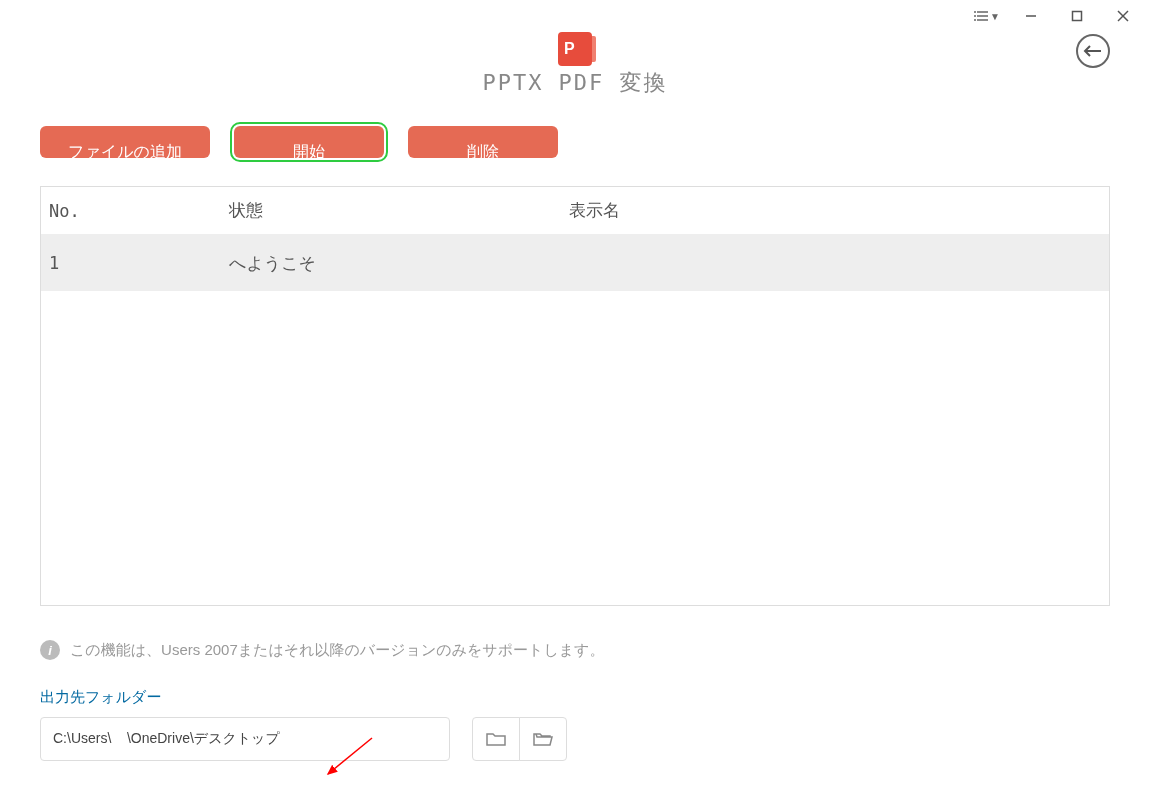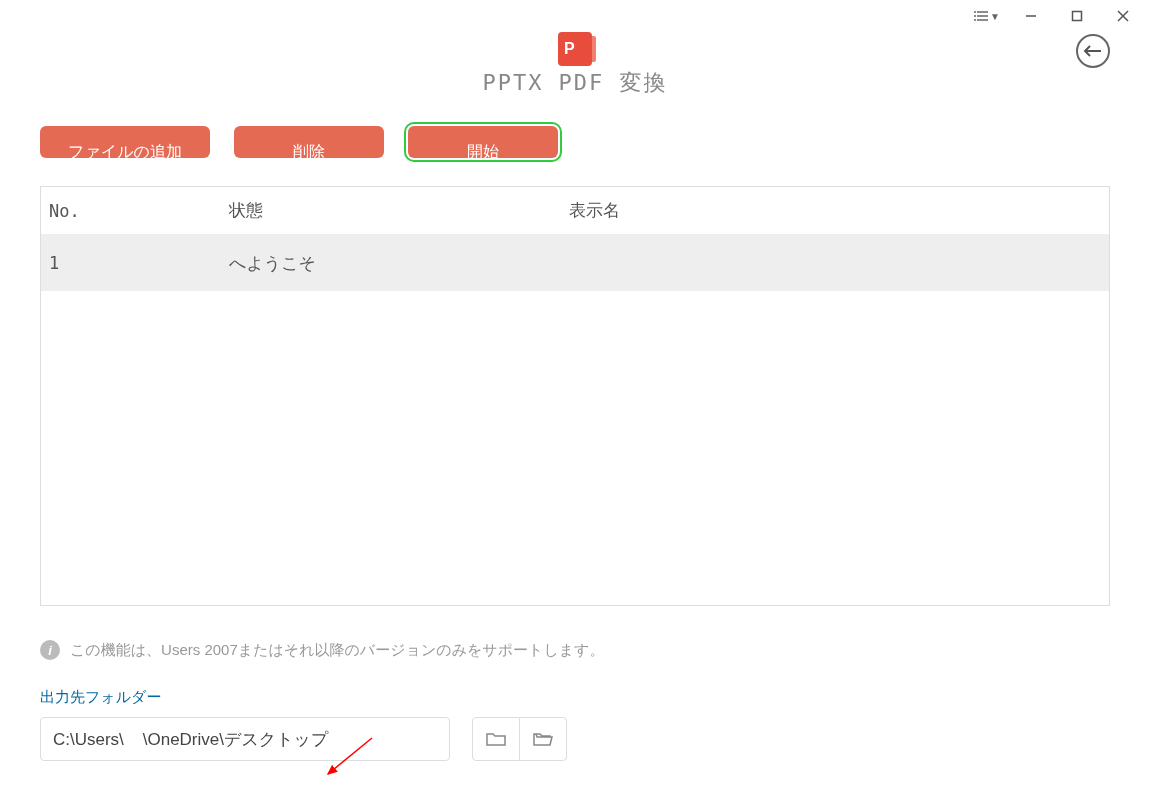--- a/index.html
+++ b/index.html
@@ -177,21 +177,21 @@
   display: flex;
   gap: 22px;
   align-items: center;
 }
 .output-input {
   width: 410px;
   height: 44px;
   border: 1px solid #ddd;
   border-radius: 4px;
   padding: 0 12px;
-  font-size: 17px;
+  font-size: 14px;
   color: #444;
 }
 .icon-btn {
   width: 48px;
   height: 44px;
   border: 1px solid #ddd;
   border-radius: 4px;
   background: #fff;
   display: flex;
   align-items: center;
@@ -251,22 +251,22 @@
     </svg>
   </div>
 
   <div class="header-row">
     <div class="app-icon"></div>
     <div class="app-title">PPTX PDF 変換</div>
   </div>
 
   <div class="action-row">
     <button class="action-btn">ファイルの追加</button>
+    <button class="action-btn highlight">開始</button>
     <button class="action-btn">削除</button>
-    <button class="action-btn highlight">開始</button>
   </div>
 
   <div class="table">
     <div class="thead">
       <div class="th col-no">No.</div>
       <div class="th col-status">状態</div>
       <div class="th col-name">表示名</div>
     </div>
     <div class="trow selected">
       <div class="td col-no">1</div>

